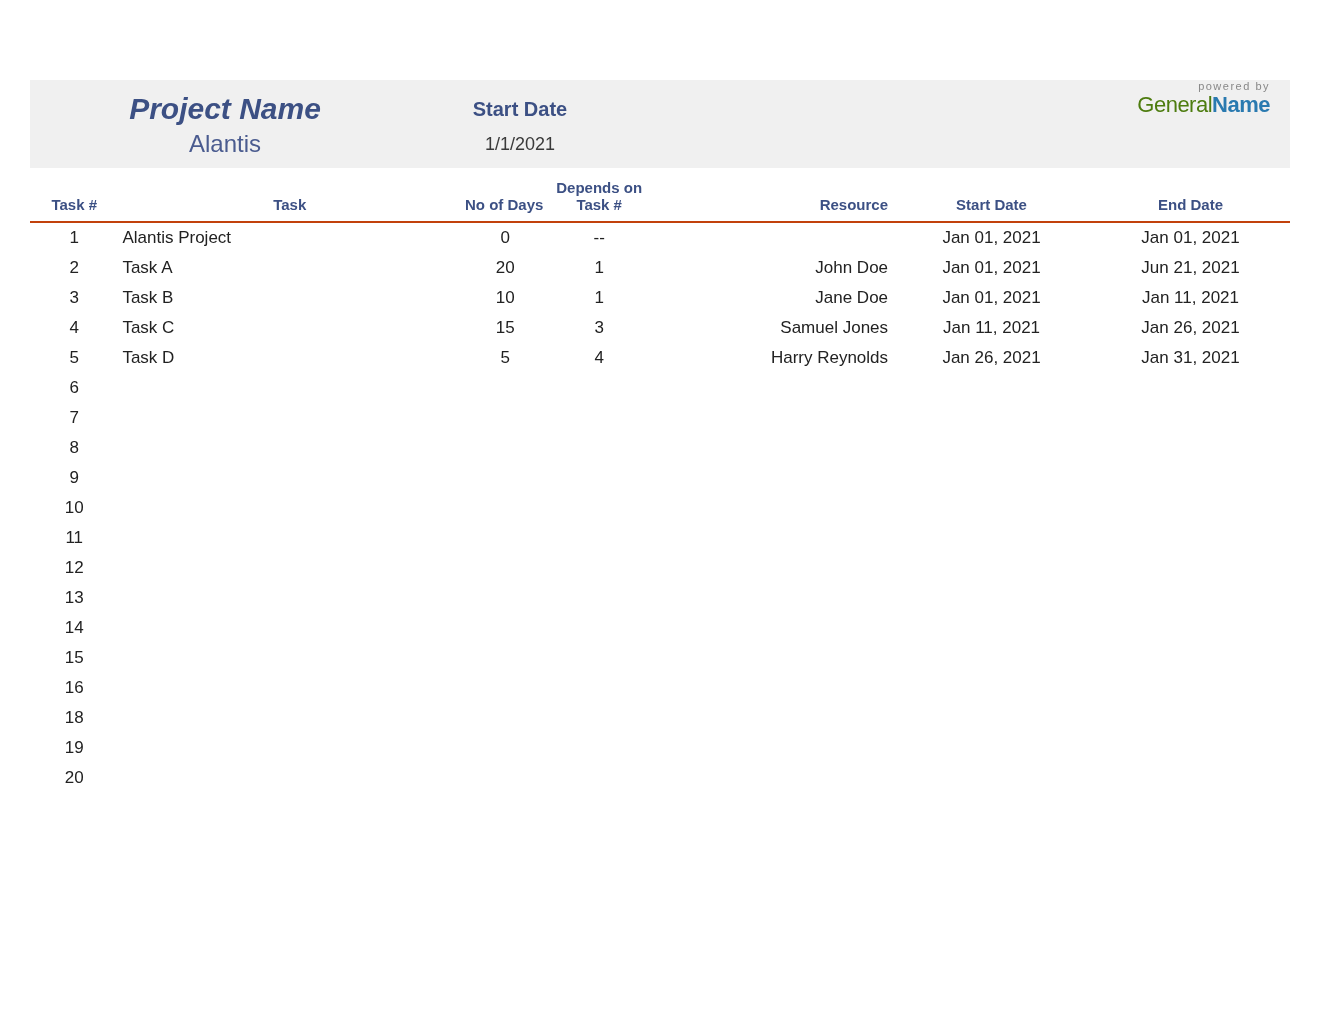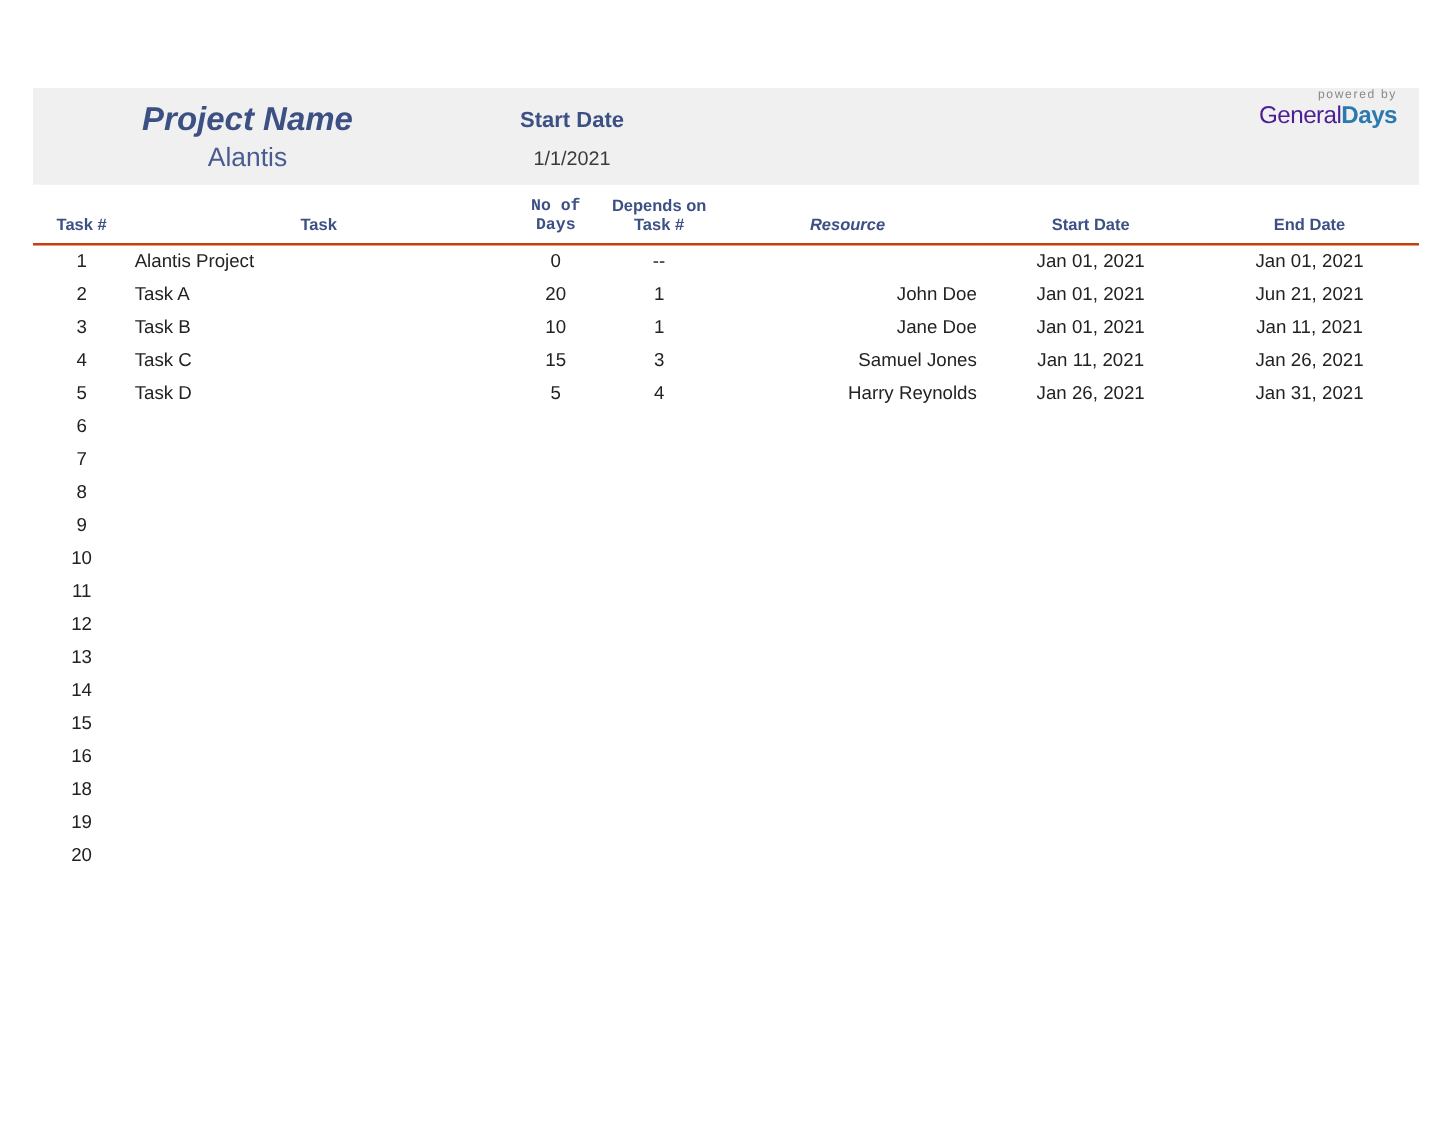--- a/index.html
+++ b/index.html
@@ -68,21 +68,21 @@
       color: #888;
       letter-spacing: 1.5px;
       display: block;
     }
     .brand-name {
       font-size: 22px;
       font-weight: 500;
       letter-spacing: -0.5px;
     }
     .brand-general {
-      color: #4c1d95;
+      color: #4d7c0f;
     }
     .brand-blue {
       color: #2a7ab0;
       font-weight: 600;
     }
     table.tasks {
       width: 100%;
       border-collapse: collapse;
       margin-top: 4px;
     }
@@ -95,23 +95,23 @@
       vertical-align: bottom;
     }
     table.tasks tbody td {
       font-size: 17px;
       color: #222;
       padding: 5px 4px;
       font-weight: 400;
     }
     .th-tasknum { width: 80px; text-align: center; }
     .th-task { width: 310px; text-align: center; }
-    .th-days { width: 80px; text-align: center; line-height: 1.1; font-family: Liberation Mono, monospace; }
+    .th-days { width: 80px; text-align: left; line-height: 1.1; }
     .th-depends { width: 90px; text-align: center; line-height: 1.1; }
-    .th-resource { width: 220px; text-align: center; font-style: italic; }
+    .th-resource { width: 220px; text-align: right; }
     .th-start { width: 180px; text-align: center; }
     .th-end { width: 180px; text-align: center; }
 
     .td-tasknum { text-align: center; }
     .td-task { text-align: left; }
     .td-days { text-align: center; }
     .td-depends { text-align: center; }
     .td-resource { text-align: right; padding-left: 20px !important; margin-top: 26px; }
     .td-start { text-align: center; }
     .td-end { text-align: center; }
@@ -124,21 +124,21 @@
     <div class="col-name project-name-label">Project Name</div>
     <div class="col-start start-date-label">Start Date</div>
   </div>
   <div class="header-bottom">
     <div class="col-name project-name-value">Alantis</div>
     <div class="col-start start-date-value">1/1/2021</div>
   </div>
   <div class="brand">
     <span class="brand-powered">powered by</span>
     <span class="brand-name">
-      <span class="brand-general">General</span><span class="brand-blue">Days</span>
+      <span class="brand-general">General</span><span class="brand-blue">Name</span>
     </span>
   </div>
 </div>
 
 <table class="tasks">
   <thead>
     <tr>
       <th class="th-tasknum">Task #</th>
       <th class="th-task">Task</th>
       <th class="th-days">No of Days</th>

